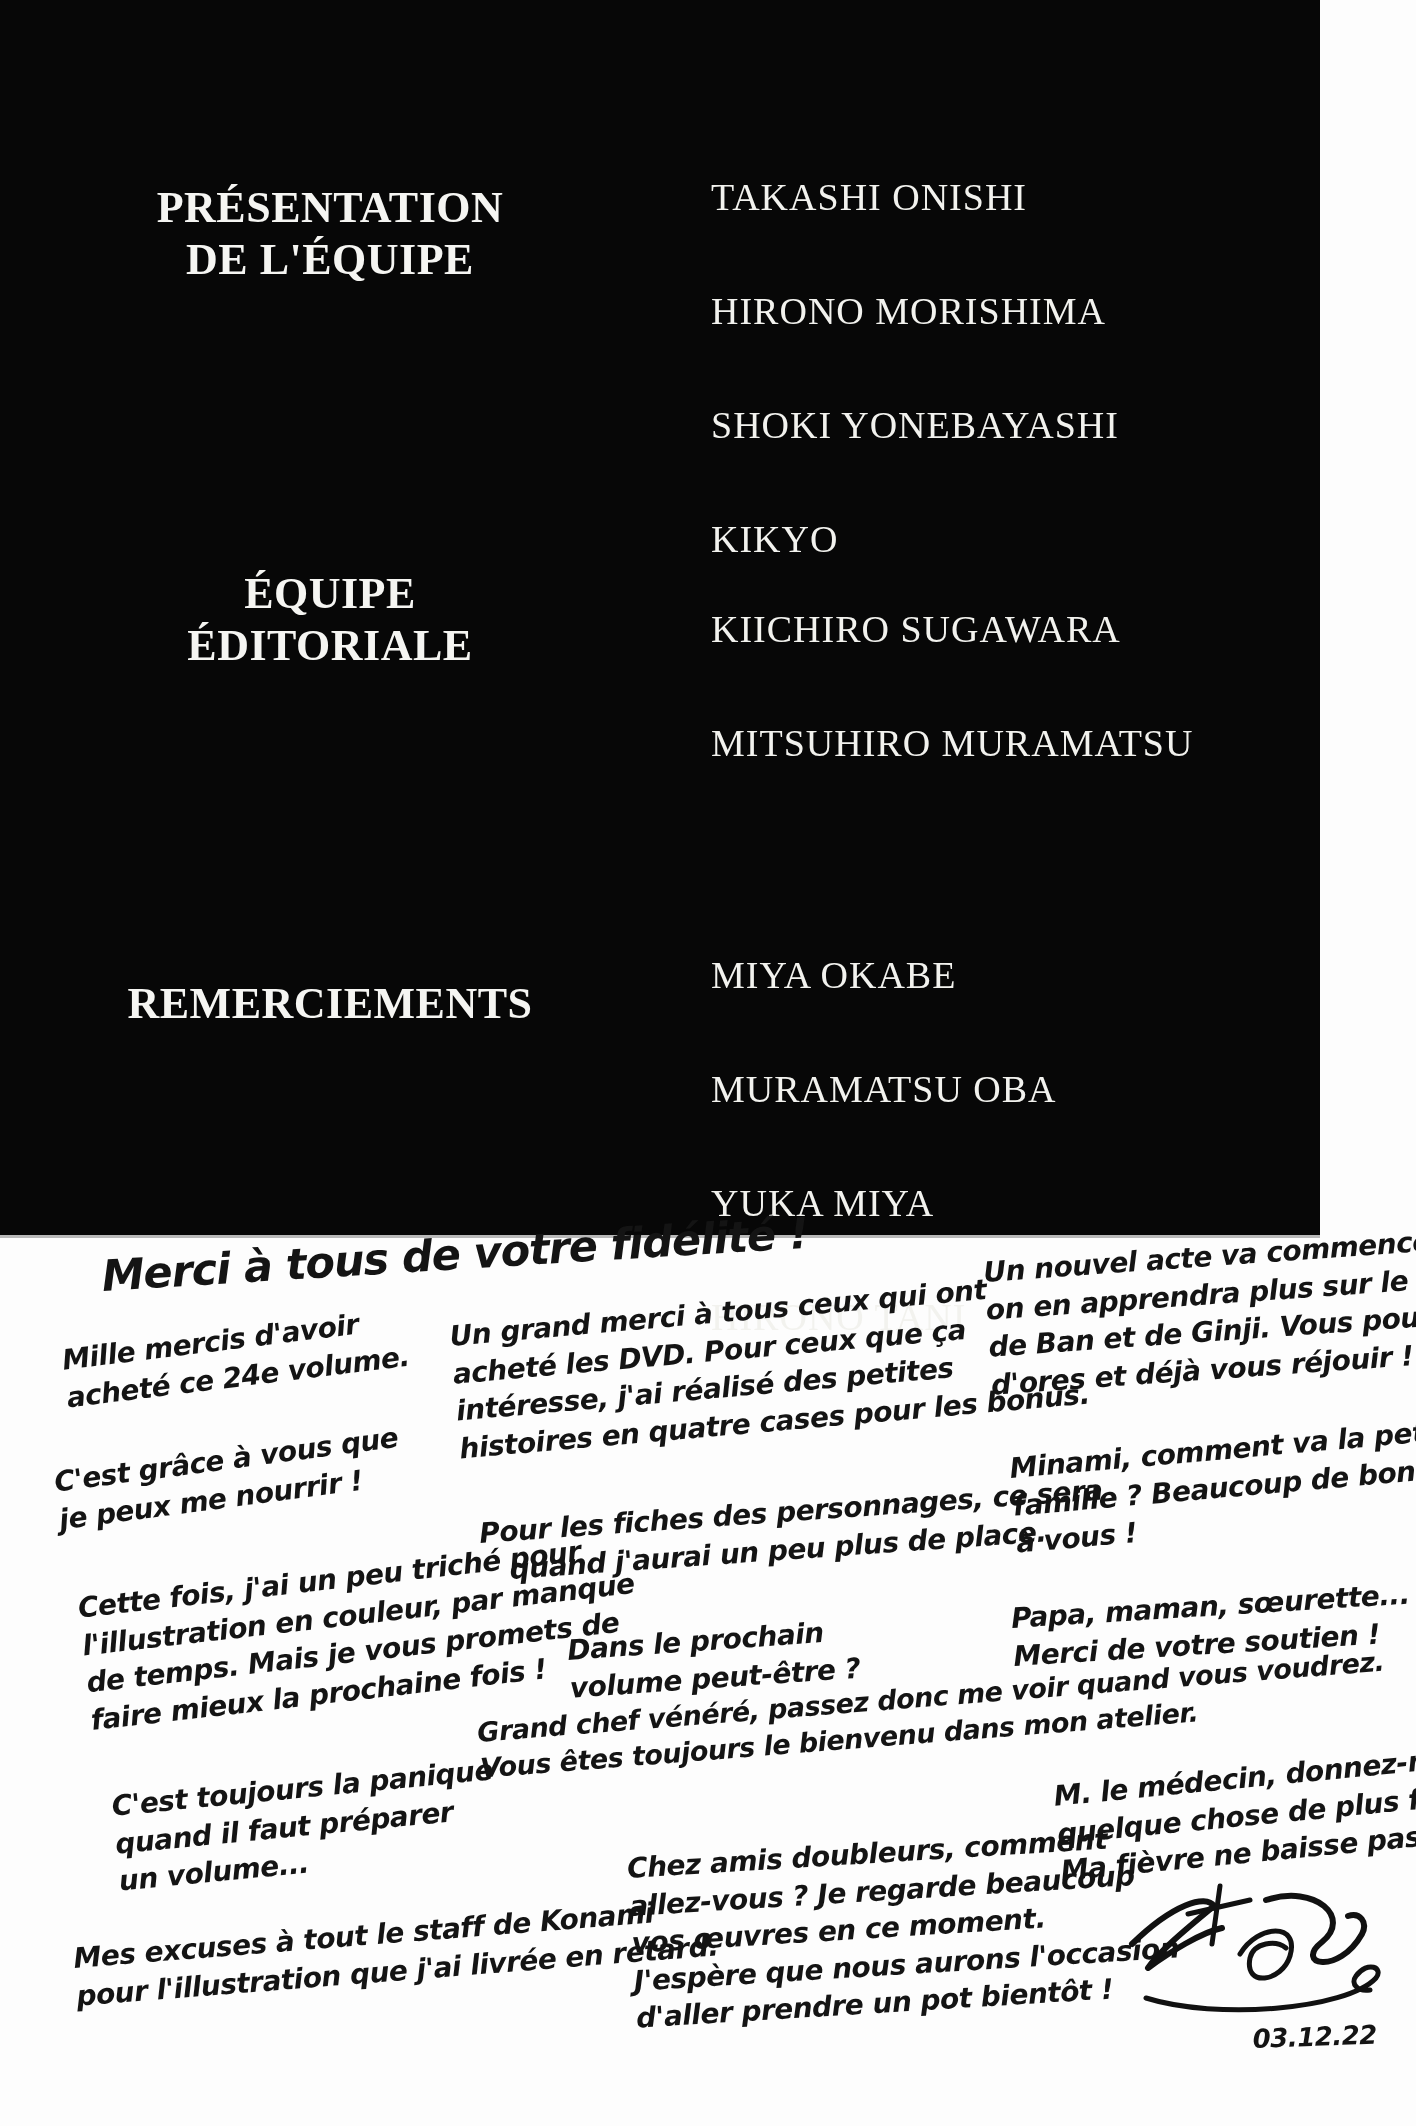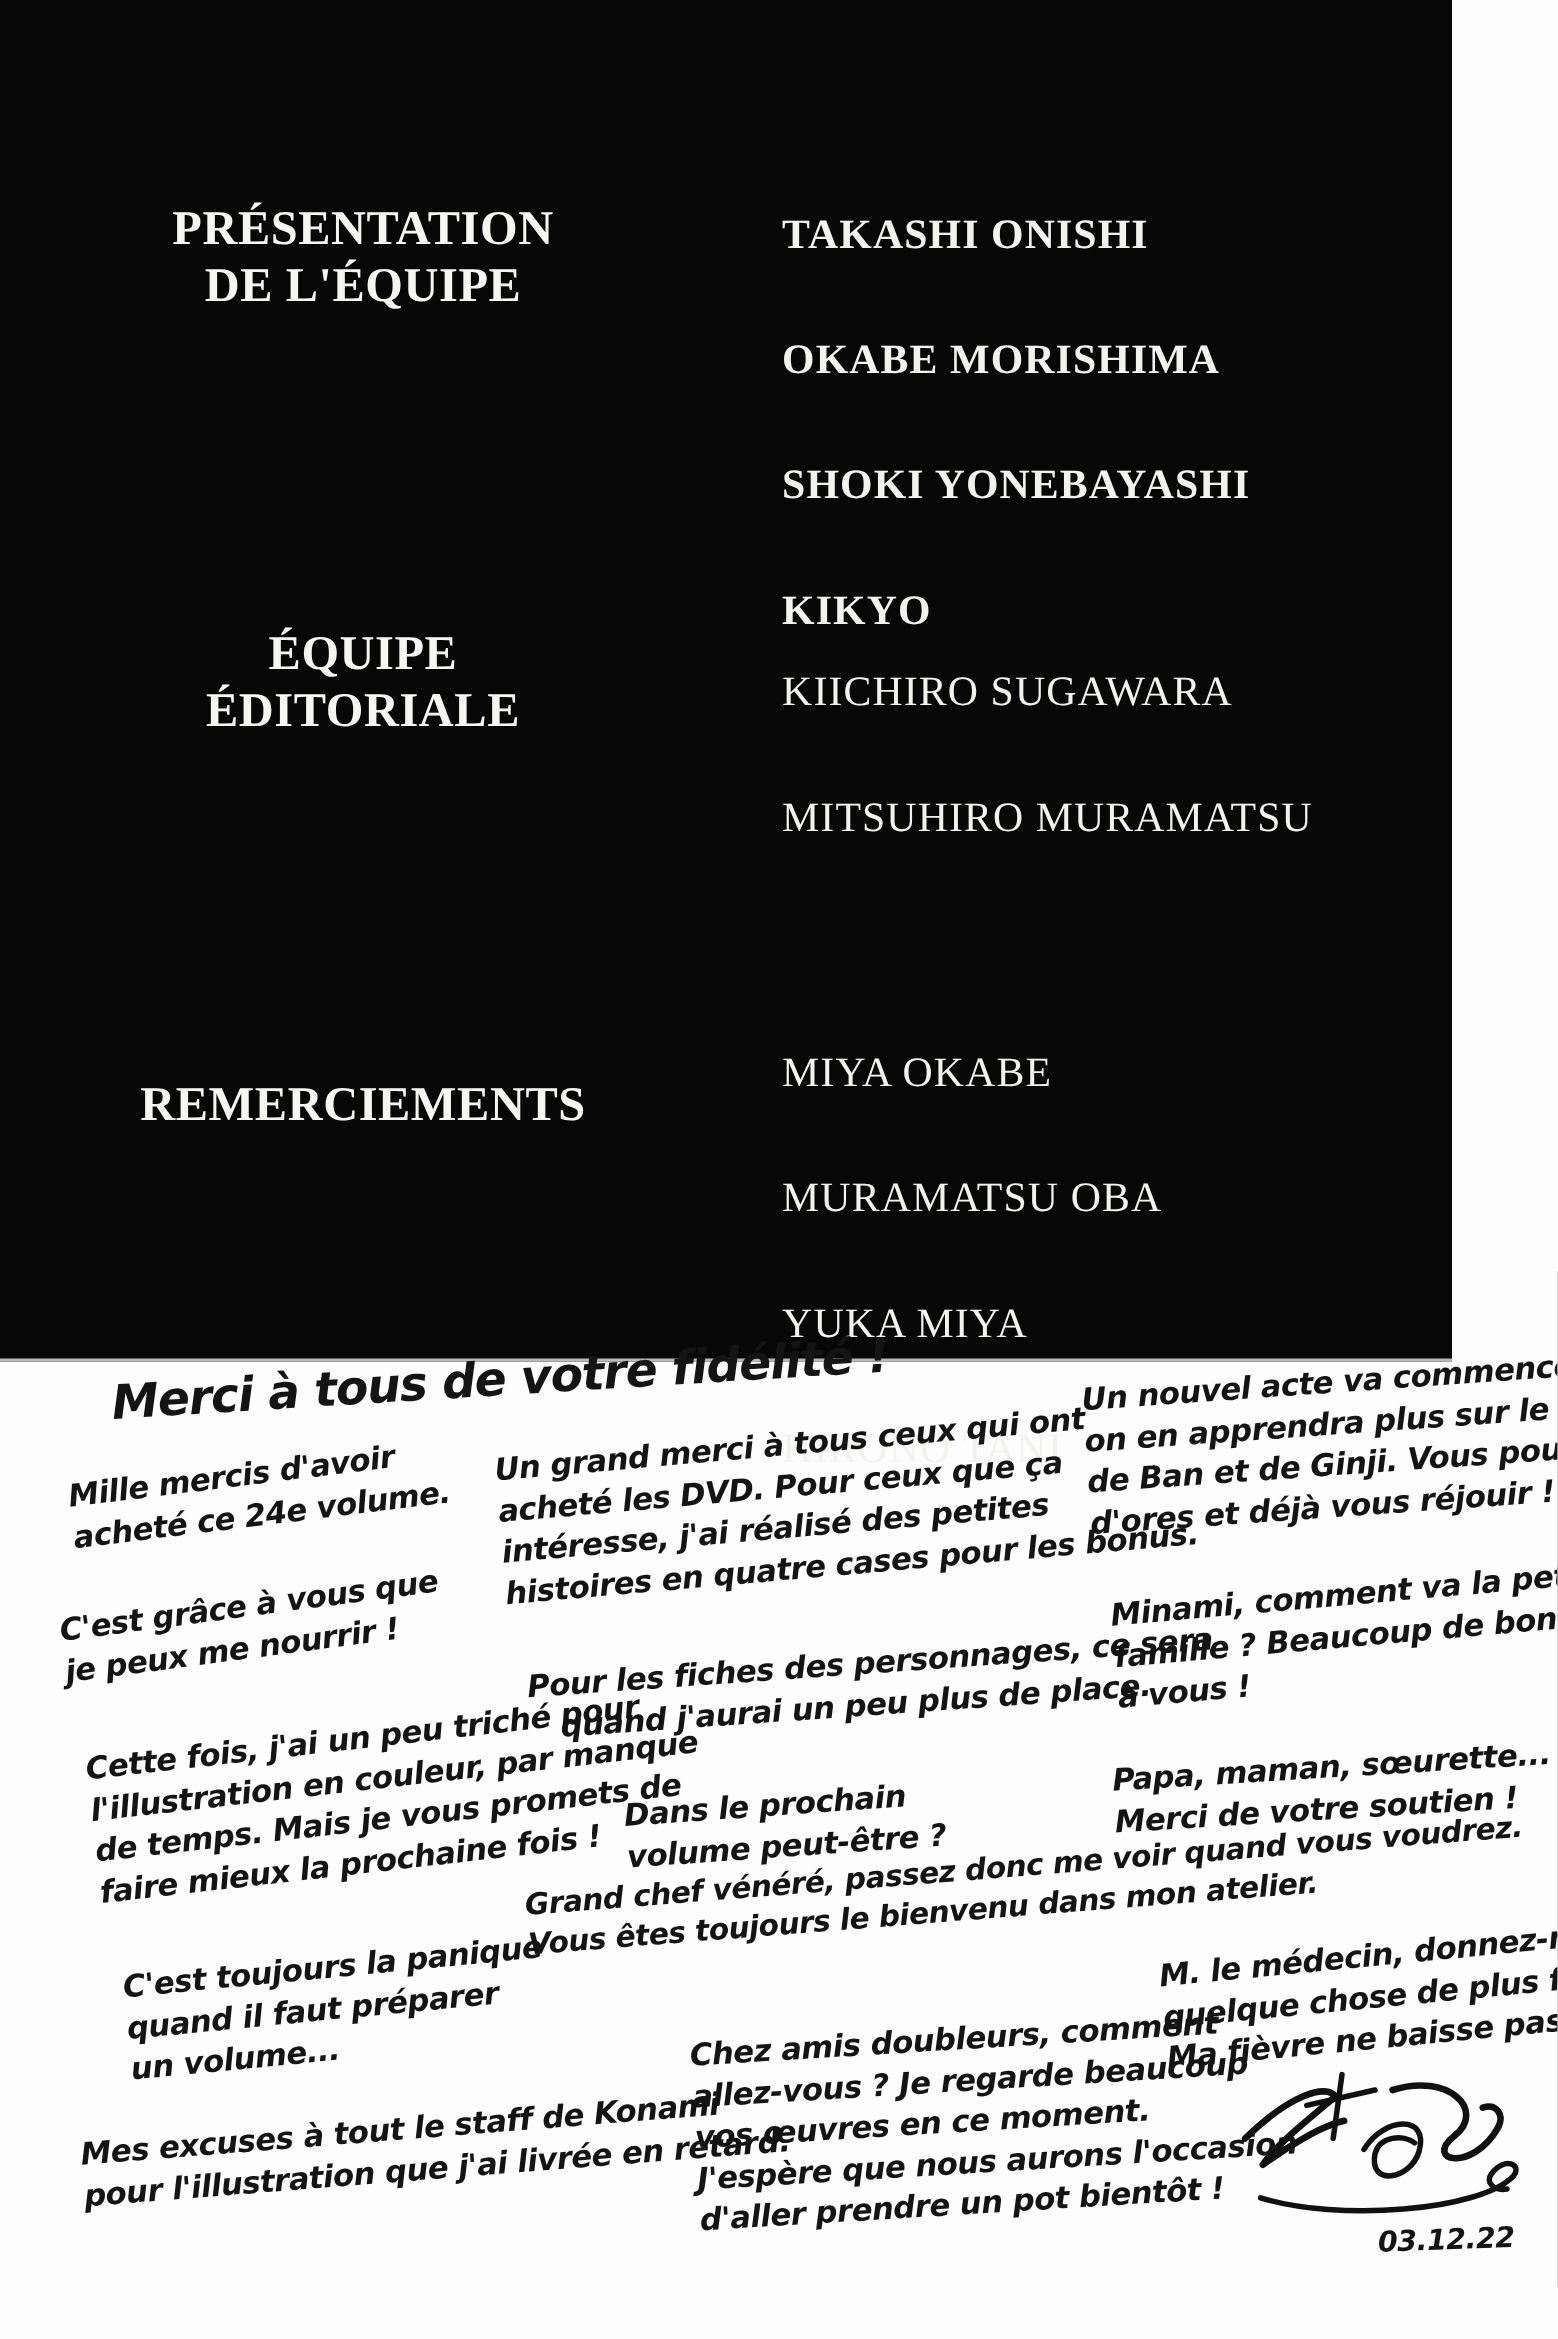--- a/index.html
+++ b/index.html
@@ -58,23 +58,23 @@
 </style>
 </head>
 <body>
 
 <div class="page">
 
   <div class="black-panel">
 
     <div class="sec-title" style="top:182px;">PRÉSENTATION
 DE L'ÉQUIPE</div>
-    <div class="names" style="top:128px;font-weight:bold;">
+    <div class="names" style="top:112px;">
       <div>TAKASHI ONISHI</div>
-      <div>OKABE MORISHIMA</div>
+      <div>HIRONO MORISHIMA</div>
       <div>SHOKI YONEBAYASHI</div>
       <div>KIKYO</div>
     </div>
 
     <div class="sec-title" style="top:568px;">ÉQUIPE
 ÉDITORIALE</div>
     <div class="names" style="top:544px;">
       <div>KIICHIRO SUGAWARA</div>
       <div>MITSUHIRO MURAMATSU</div>
     </div>

